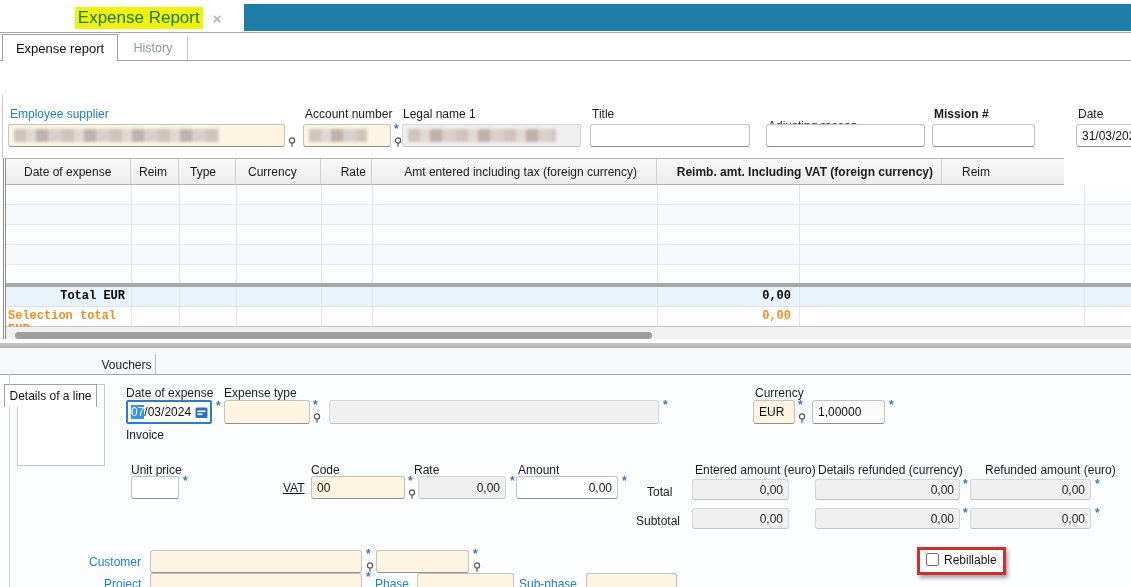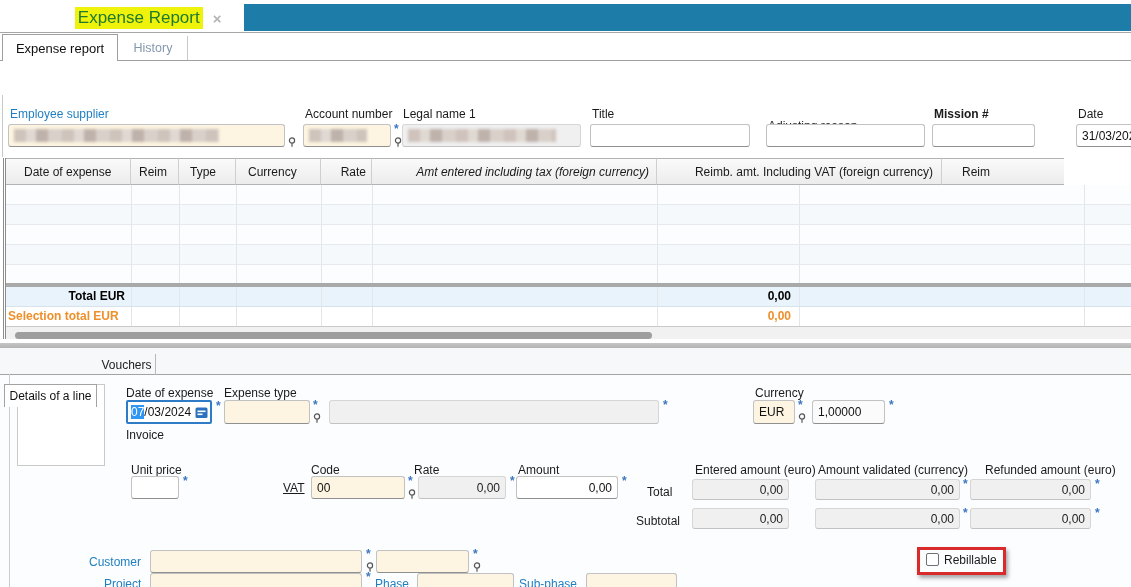--- a/index.html
+++ b/index.html
@@ -23,21 +23,21 @@
   .tab.active{background:#fff;border:1px solid #9f9f9f;border-bottom:none;z-index:3;font-size:13px;}
   .page-title{font-size:17px;font-weight:bold;white-space:pre;}
   .th{border-right:1px solid #cfcfcf;border-top:1px solid #b3b3b3;border-bottom:1px solid #b3b3b3;
       background:linear-gradient(#fafafa,#ececec);font-size:12px;display:flex;align-items:center;
       box-sizing:border-box;padding:0 8px;color:#1a1a1a;height:27px;flex:none;white-space:nowrap;overflow:hidden;}
   .rowsep{background-repeat:no-repeat;background-size:1px 100%;
       background-image:linear-gradient(#e3e6ea,#e3e6ea),linear-gradient(#e3e6ea,#e3e6ea),linear-gradient(#e3e6ea,#e3e6ea),
                        linear-gradient(#e3e6ea,#e3e6ea),linear-gradient(#e3e6ea,#e3e6ea),linear-gradient(#e3e6ea,#e3e6ea),
                        linear-gradient(#e3e6ea,#e3e6ea),linear-gradient(#e3e6ea,#e3e6ea);
       background-position:125px 0,173px 0,230px 0,315px 0,366px 0,651px 0,793px 0,1078px 0;}
-  .totcell{position:absolute;font-size:12px;font-weight:bold;text-align:right;top:2px;}
+  .totcell{position:absolute;font-size:12px;font-weight:bold;text-align:right;top:2px;font-family:Liberation Mono, monospace;}
   svg{display:block;}
 </style>
 </head>
 <body>
 
 <div id="app">
 
   <div class="abs" style="left:0;top:0;width:1131px;height:33px;background:#fff;border-bottom:1px solid #a6a6a6;"></div>
   <div class="abs" style="left:244px;top:4px;width:887px;height:27px;background:#1d7ca8;"></div>
   <div class="abs" style="left:8px;top:4px;height:28px;display:flex;align-items:center;">
@@ -100,22 +100,22 @@
   </div>
 
   <div class="abs" style="left:3px;top:158px;width:1128px;height:181px;overflow:hidden;border-left:3px double #8c8c8c;">
     <div style="position:relative;width:1200px;">
       <div style="display:flex;width:1200px;">
         <div class="th" style="width:125px;padding-left:18px;">Date of expense</div>
         <div class="th" style="width:48px;">Reim</div>
         <div class="th" style="width:57px;padding-left:11px;">Type</div>
         <div class="th" style="width:85px;padding-left:12px;">Currency</div>
         <div class="th" style="width:51px;justify-content:flex-end;padding-right:5px;">Rate</div>
-        <div class="th" style="width:285px;justify-content:flex-end;padding-right:7px;font-style:italic;">Amt entered including tax (foreign currency)</div>
-        <div class="th" style="width:285px;justify-content:flex-end;">Reimb. amt. Including VAT (foreign currency)</div>
+        <div class="th" style="width:285px;justify-content:flex-end;padding-right:19px;">Amt entered including tax (foreign currency)</div>
+        <div class="th" style="width:285px;justify-content:flex-end;font-weight:bold;">Reimb. amt. Including VAT (foreign currency)</div>
         <div class="th" style="width:122px;padding-left:20px;border-right:none;">Reim</div>
       </div>
       <div class="rowsep" style="width:1200px;height:19px;background-color:#fcfdfe;border-bottom:1px solid #e6e9ed;"></div>
       <div class="rowsep" style="width:1200px;height:19px;background-color:#f6f9fc;border-bottom:1px solid #e6e9ed;"></div>
       <div class="rowsep" style="width:1200px;height:19px;background-color:#fcfdfe;border-bottom:1px solid #e6e9ed;"></div>
       <div class="rowsep" style="width:1200px;height:19px;background-color:#f6f9fc;border-bottom:1px solid #e6e9ed;"></div>
       <div class="rowsep" style="width:1200px;height:18px;background-color:#fcfdfe;"></div>
       <div style="width:1200px;height:4px;background:#a9a9a9;"></div>
       <div class="rowsep" style="position:relative;width:1200px;height:19px;background-color:#e9f3fb;border-bottom:1px solid #d8e2ea;">
         <span class="totcell" style="left:0;width:119px;color:#000;">Total EUR</span>
@@ -217,21 +217,21 @@
   <div class="abs lbl" style="left:518px;top:463px;">Amount</div>
   <div class="abs fld num" style="left:516px;top:476px;width:102px;height:23px;">
     <span>0,00</span>
   </div>
   <span class="abs ast" style="left:622px;top:476px;">*</span>
 
   <div class="abs lbl" style="left:647px;top:485px;">Total</div>
   <div class="abs lbl" style="left:636px;top:514px;">Subtotal</div>
 
   <div class="abs lbl" style="left:695px;top:463px;">Entered amount (euro)</div>
-  <div class="abs lbl" style="left:818px;top:463px;">Amount validated (currency)</div>
+  <div class="abs lbl" style="left:818px;top:463px;">Details refunded (currency)</div>
   <div class="abs lbl" style="left:985px;top:463px;">Refunded amount (euro)</div>
 
   <div class="abs fld disabled num" style="left:692px;top:479px;width:97px;height:21px;">
     <span>0,00</span>
   </div>
   <div class="abs fld disabled num" style="left:692px;top:508px;width:97px;height:21px;">
     <span>0,00</span>
   </div>
 
   <div class="abs fld disabled num" style="left:815px;top:479px;width:145px;height:21px;">

